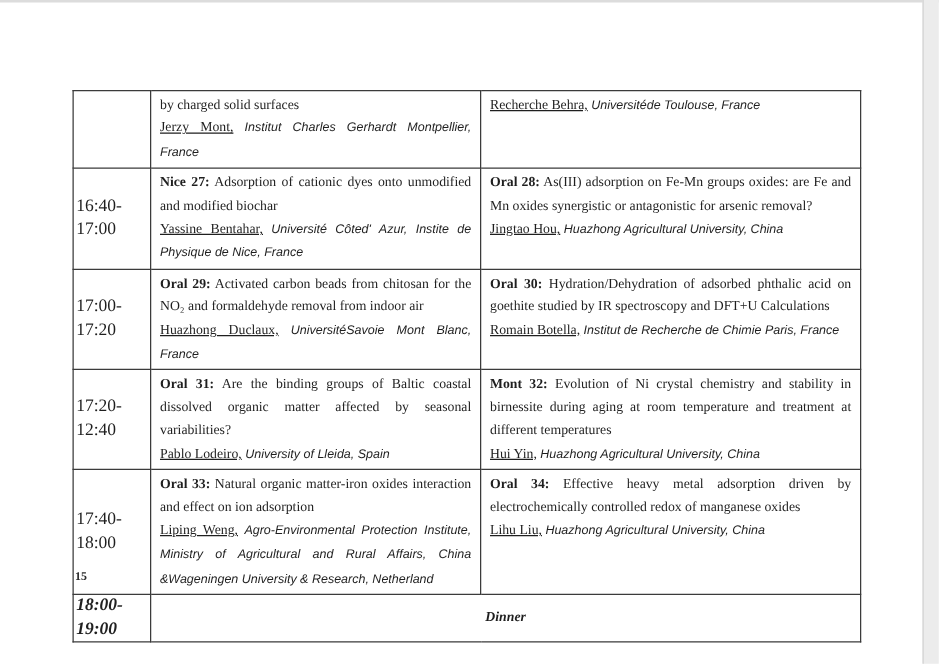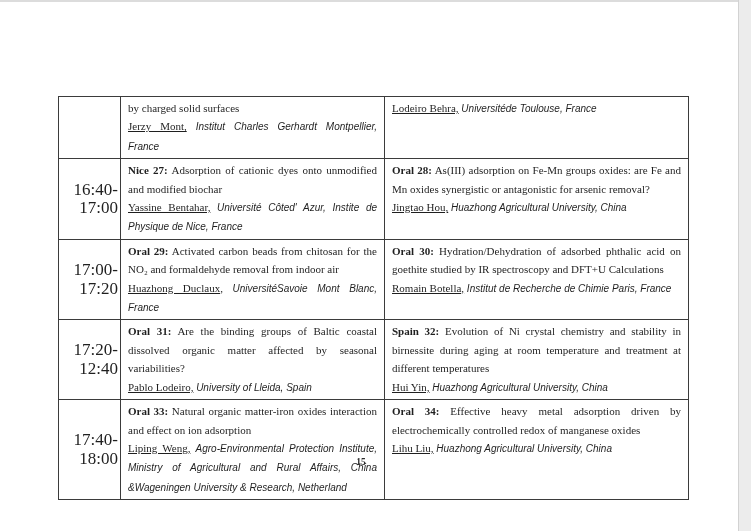--- a/index.html
+++ b/index.html
@@ -17,60 +17,60 @@
     background:#dcdcdc;
   }
   .right-edge {
     position:absolute; top:0; right:0;
     width:13px; height:531px;
     background:#ececec;
     border-left:1px solid #d2d2d2;
     box-sizing:border-box;
   }
   table.program {
-    position:absolute; left:58px; top:96px;
+    position:absolute; left:58px; top:72px;
     width:630px;
     border-collapse:collapse;
     table-layout:fixed;
   }
   td {
     border:1px solid #3b3b3b;
     vertical-align:top;
     padding:2px 7px;
     font-size:11px;
     line-height:18.4px;
     box-sizing:border-box;
     overflow:hidden;
   }
   td.time {
-    text-align:right;
+    text-align:left;
     vertical-align:middle;
     padding:0 2px;
-    font-size:17px;
+    font-size:14px;
   }
   td.cell p { margin:0; text-align:justify; }
   .oral { font-weight:bold; }
   .speaker { text-decoration:underline; }
   .aff {
     font-family:"Liberation Sans", sans-serif;
     font-style:italic;
     font-size:10px;
   }
   td.dinner-time { font-weight:bold; font-style:italic; }
   td.dinner-cell {
     text-align:center;
     vertical-align:middle;
     font-weight:bold;
     font-style:italic;
     padding:2px 7px;
   }
   .page-number {
     position:absolute;
-    top:457px; left:46px; width:630px;
-    text-align:center;
+    top:457px; left:60px; width:630px;
+    text-align:left;
     font-size:9.5px;
     font-weight:bold;
     color:#2a2a2a;
   }
 </style>
 </head>
 <body>
 
 <div class="top-edge"></div>
 <div class="right-edge"></div>
@@ -83,21 +83,21 @@
   </colgroup>
   <tbody>
 
     <tr style="height:33px">
       <td class="time"></td>
       <td class="cell">
         <p><span class="oral"></span><span>by charged solid surfaces</span></p>
         <p><span class="speaker">Jerzy Mont,</span> <span class="aff">Institut Charles Gerhardt Montpellier, France</span></p>
       </td>
       <td class="cell">
-        <p><span class="speaker">Lodeiro Behra,</span> <span class="aff">Universitéde Toulouse, France</span></p>
+        <p><span class="speaker">Recherche Behra,</span> <span class="aff">Universitéde Toulouse, France</span></p>
       </td>
     </tr>
 
     <tr style="height:75px">
       <td class="time">16:40-17:00</td>
       <td class="cell">
         <p><span class="oral">Nice 27:</span><span> Adsorption of cationic dyes onto unmodified and modified biochar</span></p>
         <p><span class="speaker">Yassine Bentahar,</span> <span class="aff">Université Côted' Azur, Instite de Physique de Nice, France</span></p>
       </td>
       <td class="cell">
@@ -118,34 +118,38 @@
       </td>
     </tr>
 
     <tr style="height:78px">
       <td class="time">17:20-12:40</td>
       <td class="cell">
         <p><span class="oral">Oral 31:</span><span> Are the binding groups of Baltic coastal dissolved organic matter affected by seasonal variabilities?</span></p>
         <p><span class="speaker">Pablo Lodeiro,</span> <span class="aff">University of Lleida, Spain</span></p>
       </td>
       <td class="cell">
-        <p><span class="oral">Spain 32:</span><span> Evolution of Ni crystal chemistry and stability in birnessite during aging at room temperature and treatment at different temperatures</span></p>
+        <p><span class="oral">Mont 32:</span><span> Evolution of Ni crystal chemistry and stability in birnessite during aging at room temperature and treatment at different temperatures</span></p>
         <p><span class="speaker">Hui Yin,</span> <span class="aff">Huazhong Agricultural University, China</span></p>
       </td>
     </tr>
 
     <tr style="height:93px">
       <td class="time">17:40-18:00</td>
       <td class="cell">
         <p><span class="oral">Oral 33:</span><span> Natural organic matter-iron oxides interaction and effect on ion adsorption</span></p>
         <p><span class="speaker">Liping Weng,</span> <span class="aff">Agro-Environmental Protection Institute, Ministry of Agricultural and Rural Affairs, China &amp;Wageningen University &amp; Research, Netherland</span></p>
       </td>
       <td class="cell">
         <p><span class="oral">Oral 34:</span><span> Effective heavy metal adsorption driven by electrochemically controlled redox of manganese oxides</span></p>
         <p><span class="speaker">Lihu Liu,</span> <span class="aff">Huazhong Agricultural University, China</span></p>
       </td>
     </tr>
 
+    <tr style="height:26px">
+      <td class="time dinner-time">18:00-19:00</td>
+      <td class="dinner-cell" colspan="2">Dinner</td>
+    </tr>
 
   </tbody>
 </table>
 
 <div class="page-number">15</div>
 
 </body></html>

